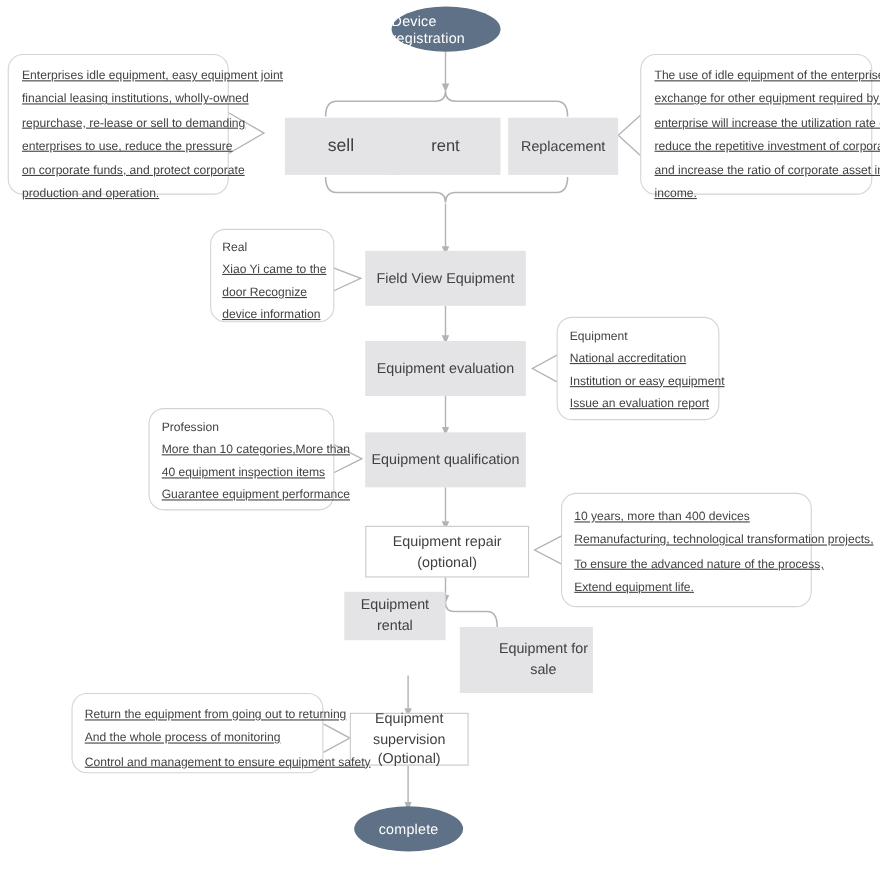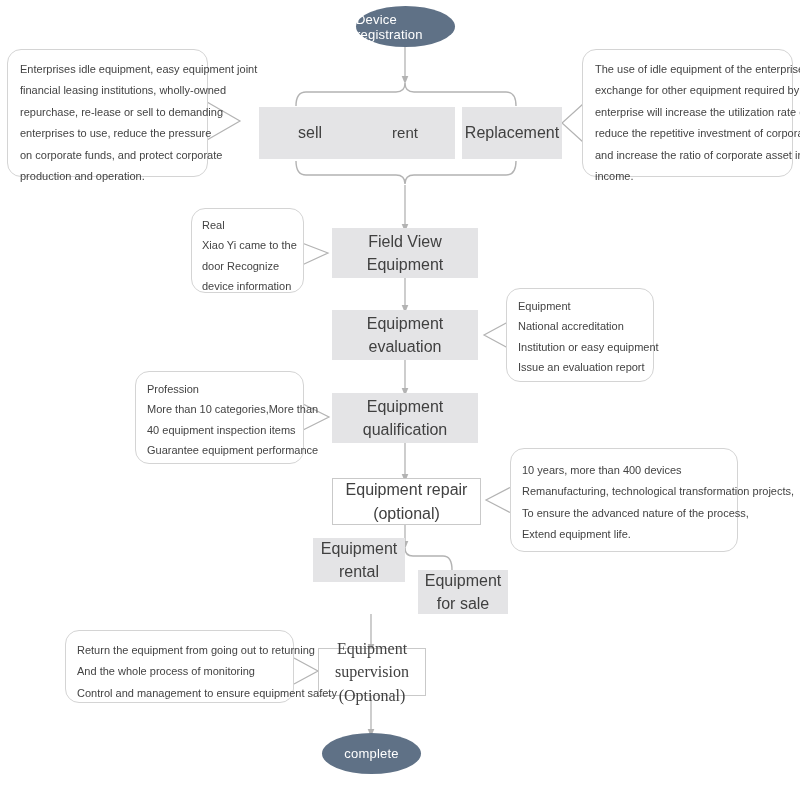--- a/index.html
+++ b/index.html
@@ -16,35 +16,35 @@
     position:absolute;border-radius:50%;
     background:#5f7186;color:#ffffff;
     display:flex;align-items:center;justify-content:center;
     font-size:13px;letter-spacing:.2px;
   }
 
   
   .pbox{
     position:absolute;background:#e4e4e6;
     display:flex;align-items:center;justify-content:center;
-    text-align:center;font-size:16px;color:#404040;line-height:1.45;
+    text-align:center;font-size:13px;color:#404040;line-height:1.45;
   }
   .pbox.outline{background:#ffffff;border:1px solid #c9c9c9;}
   .pbox.big{font-size:16px;margin-left:12px;}
 
   
   .callout{
     position:absolute;background:#ffffff;
     border:1px solid #d4d4d4;border-radius:14px;
     box-sizing:border-box;
     font-size:11px;color:#434343;line-height:1.95;
   }
   .callout .inner{padding:9px 12px;}
   .callout .hd{display:block;}
-  .callout .ln{display:block;white-space:nowrap;}
+  .callout .ln{display:block;white-space:nowrap;text-decoration:underline;}
 </style>
 </head>
 <body>
 
 <div id="stage">
 
   <svg class="layer" viewBox="0 0 800 800">
     <defs>
       <marker id="ah" markerWidth="7" markerHeight="7" refX="3.2" refY="3" orient="auto">
         <path d="M0,0.4 L6.2,3 L0,5.6 z" fill="#b3b3b3"></path>
@@ -121,25 +121,25 @@
   </div>
 
   <div class="pbox outline" style="left:332px;top:478px;width:147px;height:45px;">
     <span>Equipment repair (optional)</span>
   </div>
 
   <div class="pbox" style="left:313px;top:538px;width:92px;height:44px;">
     <span>Equipment  rental</span>
   </div>
 
-  <div class="pbox" style="left:418px;top:570px;width:90px;height:44px;">
+  <div class="pbox" style="left:418px;top:570px;width:90px;height:60px;padding-left:31px;">
     <span>Equipment for sale</span>
   </div>
 
-  <div class="pbox outline" style="left:318px;top:648px;width:106px;height:46px;flex-direction:column;font-family:Liberation Serif, serif;">
+  <div class="pbox outline" style="left:318px;top:648px;width:106px;height:46px;flex-direction:column;">
     <span>Equipment supervision</span>
     <span>(Optional)</span>
   </div>
 
   <div class="callout" style="left:7px;top:49px;width:201px;height:128px;">
     <div class="inner">
       <span class="ln">Enterprises idle equipment, easy equipment joint</span>
       <span class="ln">financial leasing institutions, wholly-owned</span>
       <span class="ln">repurchase, re-lease or sell to demanding</span>
       <span class="ln">enterprises to use, reduce the pressure</span>

